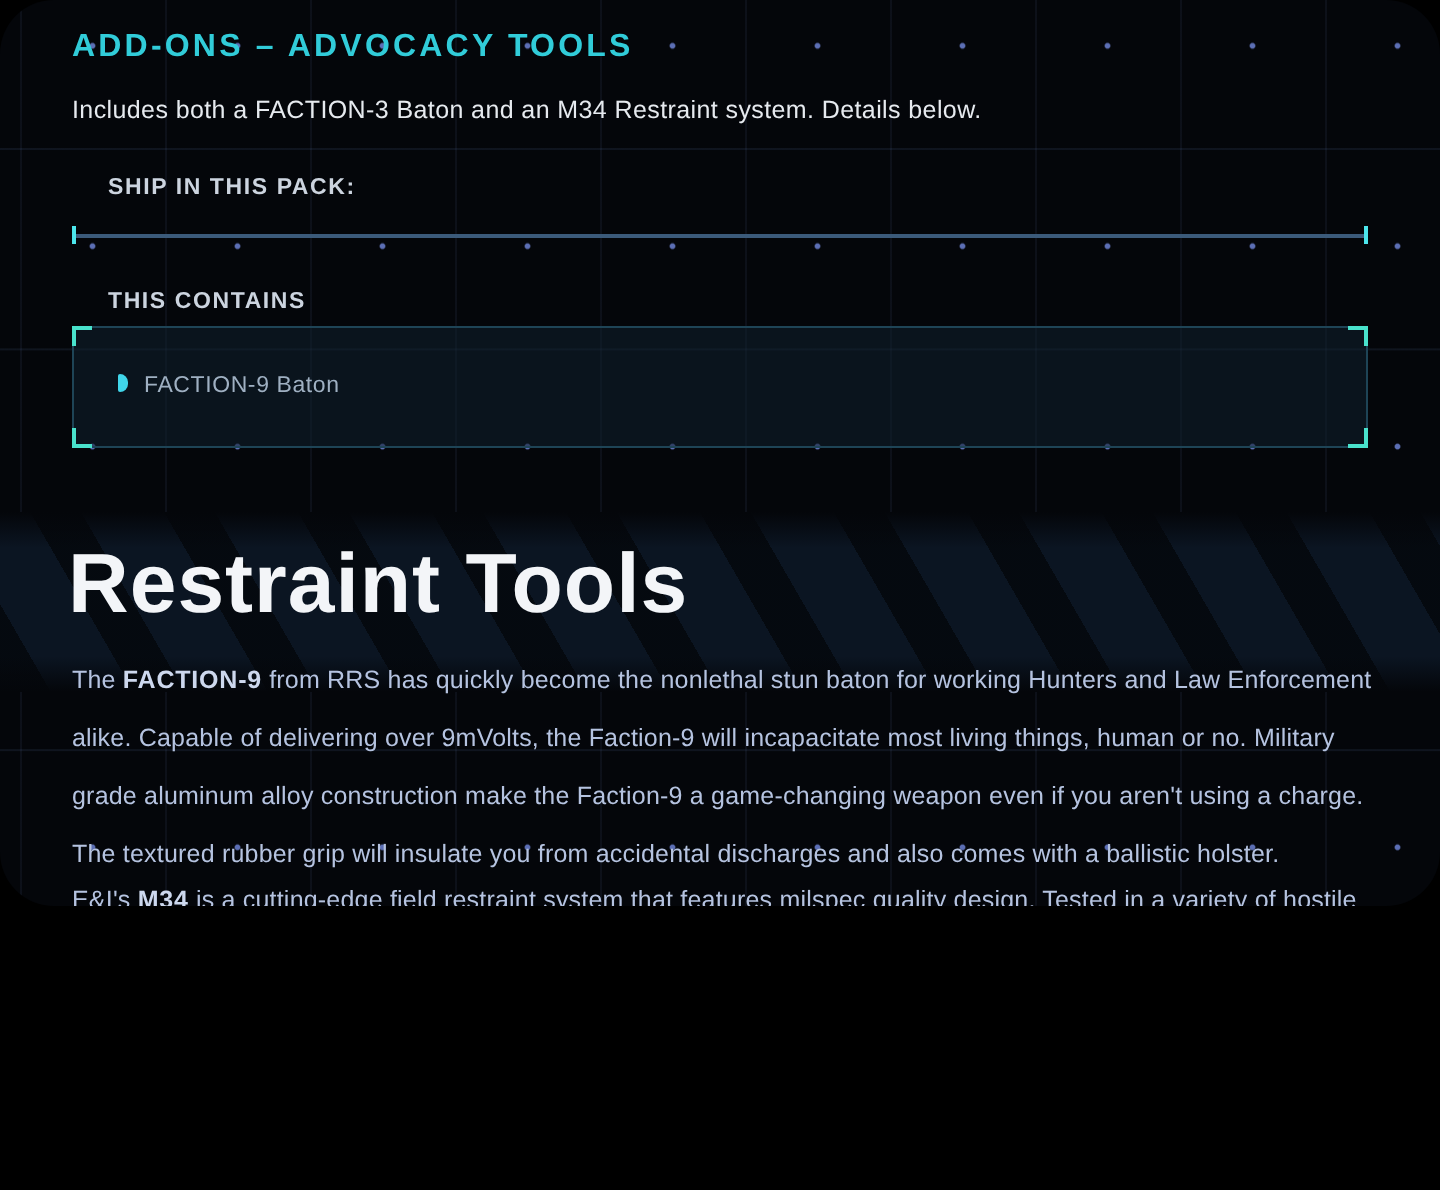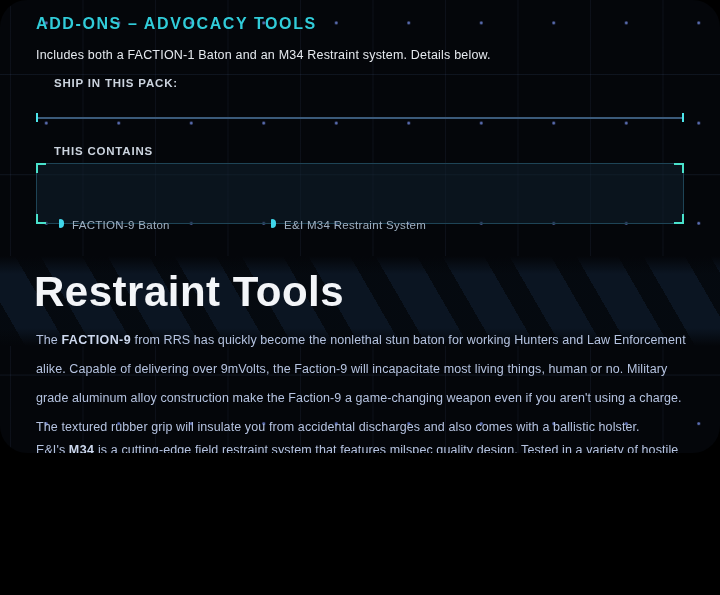--- a/index.html
+++ b/index.html
@@ -24,40 +24,40 @@
   }
   .subtitle{
     position:absolute;left:36px;top:48px;
     font-size:12.5px;color:#e6eaef;letter-spacing:0.2px;white-space:nowrap;
   }
   .section-label{
     position:absolute;left:54px;
     font-size:11.5px;font-weight:700;letter-spacing:0.8px;
     color:#ccd4df;white-space:nowrap;
   }
-  .label-ship{top:77px;}
+  .label-ship{top:88px;}
   .label-also{top:145px;}
   .pack-divider{position:absolute;left:36px;top:113px;width:648px;height:9px;}
   .pack-divider .rule{position:absolute;left:1px;right:1px;top:4px;height:2px;background:#3b5a7a;}
   .pack-divider .cap{position:absolute;top:0;width:2px;height:9px;background:#4ce6ec;}
   .pack-divider .cap-left{left:0;}
   .pack-divider .cap-right{right:0;}
   .contains-box{
     position:absolute;left:36px;top:163px;width:646px;height:59px;
     background:rgba(16,32,46,0.55);
     border:1px solid #1e4456;
   }
   .corner{position:absolute;width:8px;height:8px;}
   .corner.tl{top:-1px;left:-1px;border-top:2px solid #49e2cc;border-left:2px solid #49e2cc;}
   .corner.tr{top:-1px;right:-1px;border-top:2px solid #49e2cc;border-right:2px solid #49e2cc;}
   .corner.bl{bottom:-1px;left:-1px;border-bottom:2px solid #49e2cc;border-left:2px solid #49e2cc;}
   .corner.br{bottom:-1px;right:-1px;border-bottom:2px solid #49e2cc;border-right:2px solid #49e2cc;}
   .contains-item{
     position:absolute;top:50%;transform:translateY(-58%);
-    display:flex;gap:8px;white-space:nowrap;margin-top:32px;
+    display:flex;gap:8px;white-space:nowrap;
   }
   .item-1{left:22px;}
   .item-2{left:234px;}
   .item-marker{
     width:5px;height:9px;background:#40d6ea;
     border-radius:1px 4px 4px 1px;flex:0 0 auto;
   }
   .item-label{font-size:11.5px;color:#9fb0c2;letter-spacing:0.3px;}
   .title-band{
     position:absolute;left:0;top:256px;width:720px;height:90px;
@@ -80,21 +80,21 @@
   .para-2{top:436px;}
   .body-para b{color:#cdd8ee;letter-spacing:0.4px;}
 </style>
 </head>
 <body>
 
 <div class="screen">
 
   <div class="addons-title">ADD-ONS – ADVOCACY TOOLS</div>
 
-  <div class="subtitle">Includes both a FACTION-1 Baton and an M34 Restraint system. Details below.</div>
+  <div class="subtitle">Includes both a FACTION-3 Baton and an M34 Restraint system. Details below.</div>
 
   <div class="section-label label-ship">SHIP IN THIS PACK:</div>
 
   <div class="pack-divider">
     <span class="rule"></span>
     <span class="cap cap-left"></span>
     <span class="cap cap-right"></span>
   </div>
 
   <div class="section-label label-also">THIS CONTAINS</div>
@@ -103,24 +103,20 @@
     <span class="corner tl"></span>
     <span class="corner tr"></span>
     <span class="corner bl"></span>
     <span class="corner br"></span>
 
     <div class="contains-item item-1">
       <span class="item-marker"></span>
       <span class="item-label">FACTION-9 Baton</span>
     </div>
 
-    <div class="contains-item item-2">
-      <span class="item-marker"></span>
-      <span class="item-label">E&amp;I M34 Restraint System</span>
-    </div>
   </div>
 
   <div class="title-band"></div>
 
   <div class="main-heading">Restraint Tools</div>
 
   <p class="body-para para-1"><span>The </span><b>FACTION-9</b><span> from RRS has quickly become the nonlethal stun baton for working Hunters and Law Enforcement alike. Capable of delivering over 9mVolts, the Faction-9 will incapacitate most living things, human or no. Military grade aluminum alloy construction make the Faction-9 a game-changing weapon even if you aren't using a charge. The textured rubber grip will insulate you from accidental discharges and also comes with a ballistic holster.</span></p>
 
   <p class="body-para para-2"><span>E&amp;I's </span><b>M34</b><span> is a cutting-edge field restraint system that features milspec quality design. Tested in a variety of hostile environments and through rigorous abuse, the M34 exceeded the minimum testing requirements for Advocacy restraints. These restraints feature carbon fiber construction and a double-locking mechanism, guaranteeing that any suspect that you put in these, won't be getting out. The M34 comes with a manual unlocking system as well as being remotely unlocked thanks to E&amp;I's new biometric-coded security system.</span></p>
 

